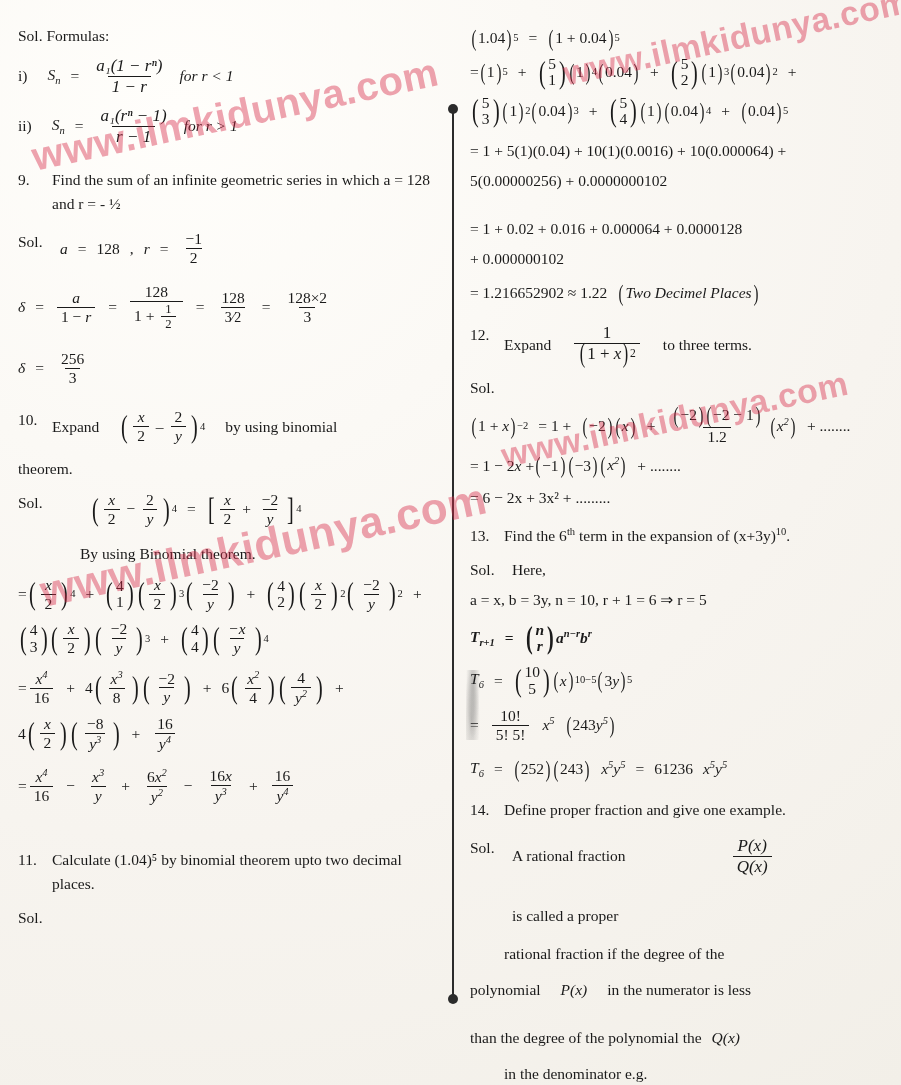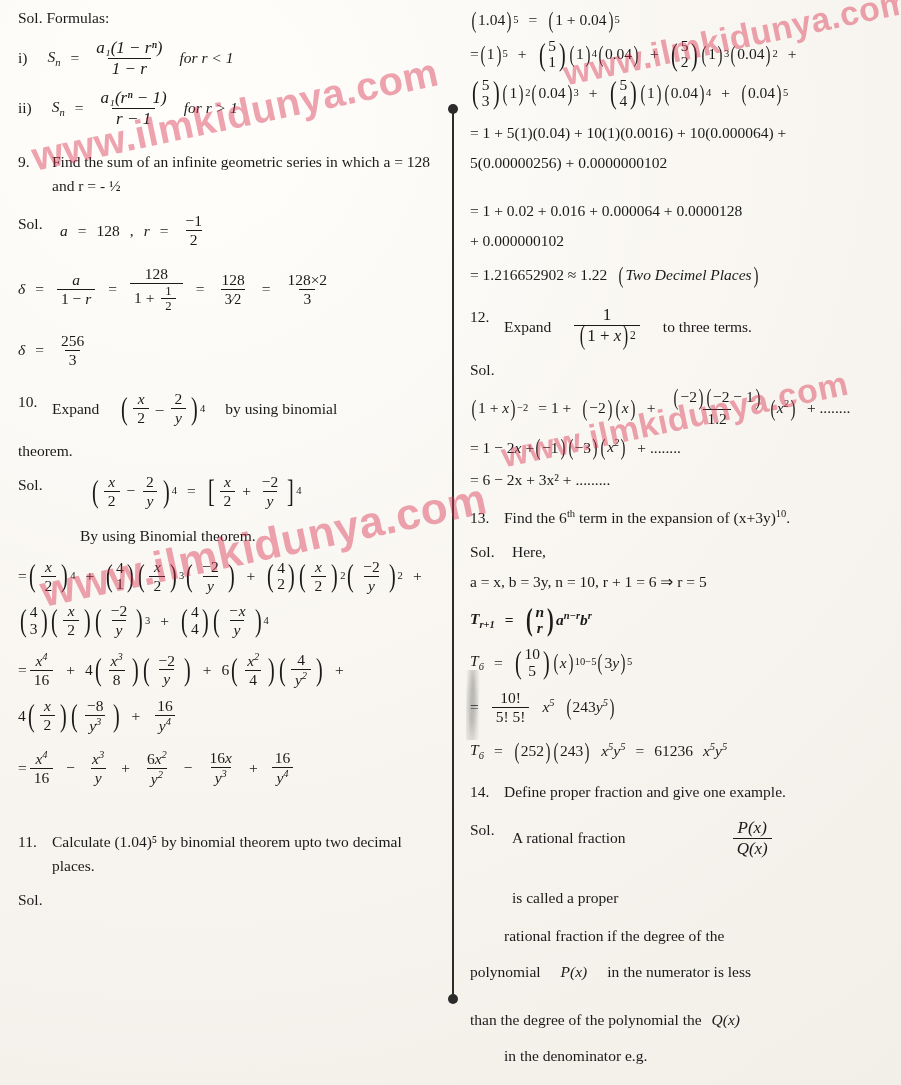--- a/index.html
+++ b/index.html
@@ -12,21 +12,21 @@
     overflow:hidden;
   }
   .page {
     position:absolute; inset:0;
     
     background:
       radial-gradient(circle at 20% 10%, #fffefb 0%, #f7f4ef 60%, #f2efe8 100%);
   }
   .col {
     position:absolute;
-    top:0;
+    top:18px;
     font-size:15.5px;
     line-height:1.55;
   }
   .col-left { left:18px; width:418px; }
   .col-right { left:470px; width:415px; }
 
   
   .spine {
     position:absolute;
     left:452px; top:110px;

